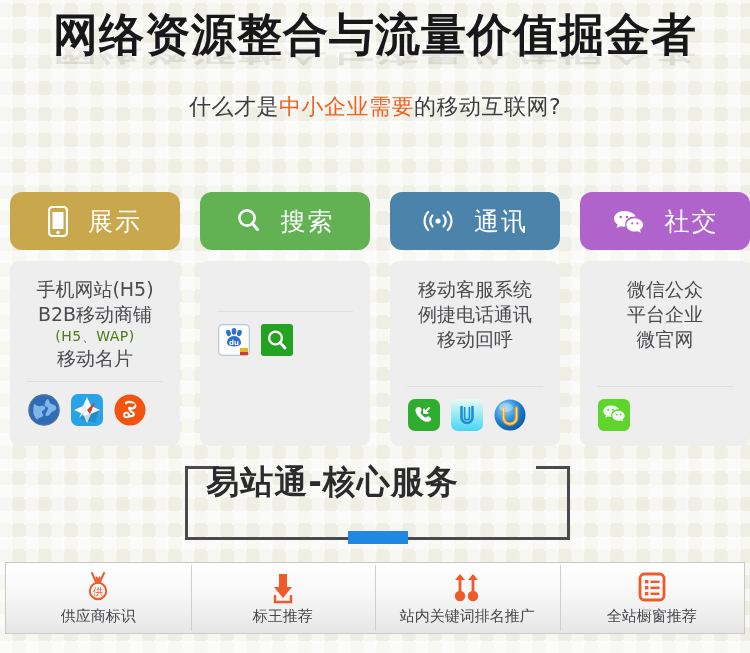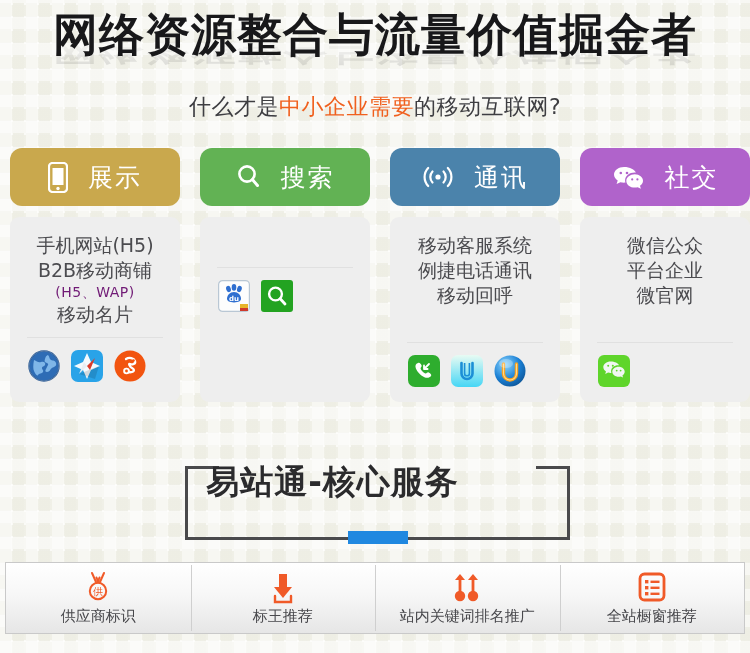--- a/index.html
+++ b/index.html
@@ -70,33 +70,34 @@
   .card { position: absolute; top: 0; width: 170px; }
   .card:nth-child(1) { left: 10px; }
   .card:nth-child(2) { left: 200px; }
   .card:nth-child(3) { left: 390px; }
   .card:nth-child(4) { left: 580px; }
 
   .card-head {
     height: 58px; border-radius: 12px;
     display: flex; align-items: center; justify-content: center; gap: 20px;
     color: #ffffff;
+    margin-top: 44px;
   }
   .card-head .head-label { font-size: 25px; letter-spacing: 2px; }
   .card-head .head-icon { display: flex; align-items: center; }
 
   .card-body {
     margin-top: 11px; height: 185px;
     background: #eeeeee; border-radius: 9px;
     padding: 16px 8px 10px;
     display: flex; flex-direction: column; align-items: center;
   }
   .card-lines { text-align: center; color: #4b4b4f; }
   .card-lines .l { font-size: 19px; line-height: 1.32; white-space: nowrap; }
-  .card-lines .l.small { font-size: 14px; color: #701a75; letter-spacing: 0.5px; }
+  .card-lines .l.small { font-size: 14px; color: #4d7c0f; letter-spacing: 0.5px; }
   .card-div {
     width: 136px; height: 1px; background: #e0e0e0; margin: 10px 0 0;
   }
   .card-icons {
     display: flex; align-items: flex-end; gap: 11px;
     margin-top: 12px; padding-left: 2px;
     width: 100%; justify-content: flex-start;
     padding-left: 10px;
   }
   .appicon { width: 32px; height: 32px; flex: 0 0 auto; }

